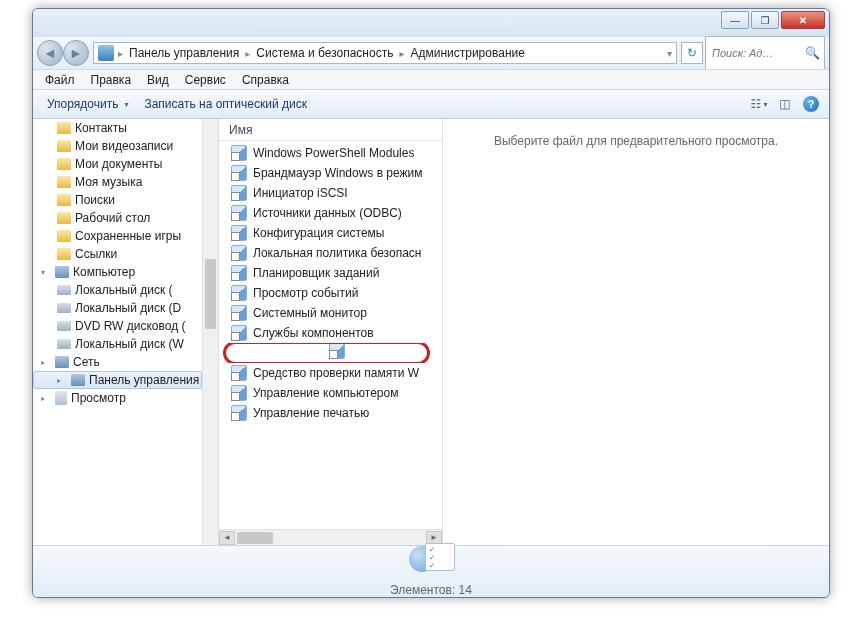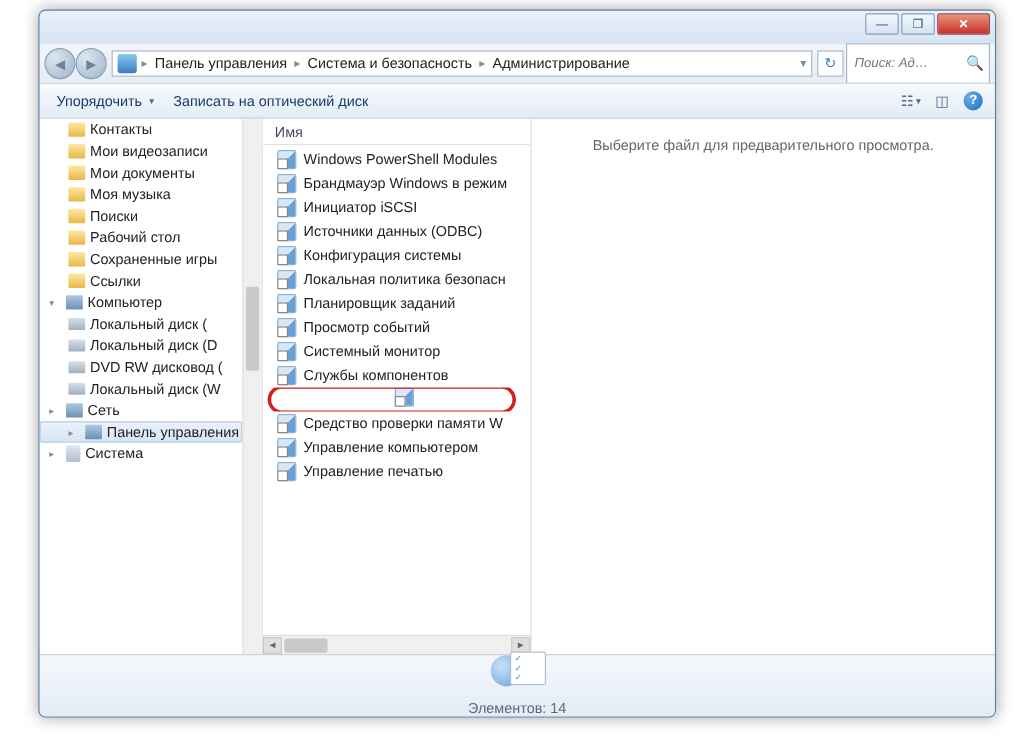--- a/index.html
+++ b/index.html
@@ -388,20 +388,27 @@
       <span class="bc-item">Администрирование</span>
       <span class="bc-sep" style="margin-left:auto">▾</span>
     </div>
     <div class="bc-refresh">↻</div>
     <div class="search">
       <input placeholder="Поиск: Ад…" style="">
       <span class="search-icon">🔍</span>
     </div>
   </div>
 
+  <div class="menubar">
+    <span class="menu-item">Файл</span>
+    <span class="menu-item">Правка</span>
+    <span class="menu-item">Вид</span>
+    <span class="menu-item">Сервис</span>
+    <span class="menu-item">Справка</span>
+  </div>
 
   <div class="toolbar">
     <div class="tool-btn tool-drop">Упорядочить</div>
     <div class="tool-btn">Записать на оптический диск</div>
     <div class="tool-right">
       <div class="tool-icon tool-drop">☷</div>
       <div class="tool-icon">◫</div>
       <div class="tool-icon">
           <span class="help-icon">?</span>
         </div>
@@ -471,21 +478,21 @@
             <span>Сеть</span>
           </div>
           <div class="tree-item l1 selected">
             <span class="tree-arrow">▸</span>
             <span class="comp-icon"></span>
             <span>Панель управления</span>
           </div>
           <div class="tree-item l1">
             <span class="tree-arrow">▸</span>
             <span class="bin-icon"></span>
-            <span>Система</span>
+            <span>Просмотр</span>
           </div>
         </div>
       <div class="tree-scroll">
         <div class="tree-thumb"></div>
       </div>
     </div>
 
     <div class="filelist">
       <div class="col-header">Имя</div>
       <div class="file-items" id="file-items">

